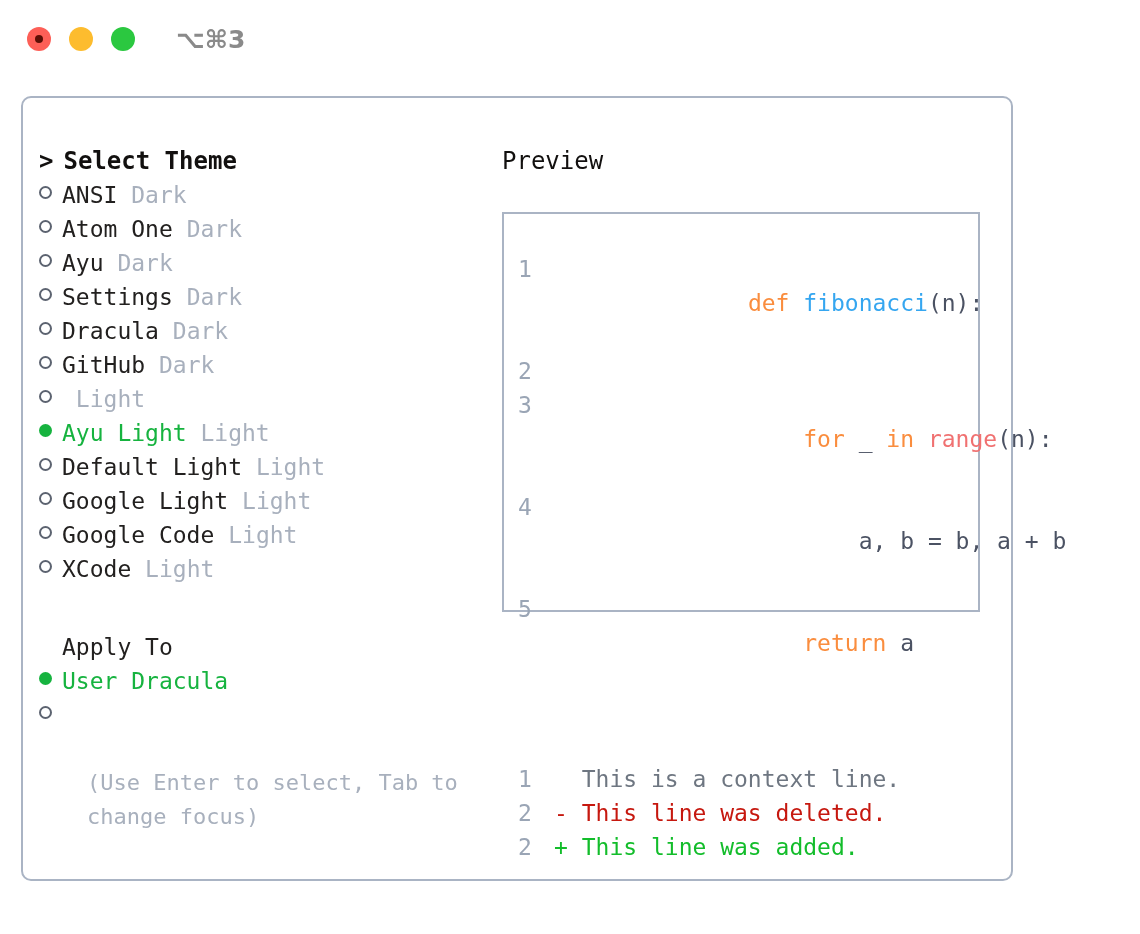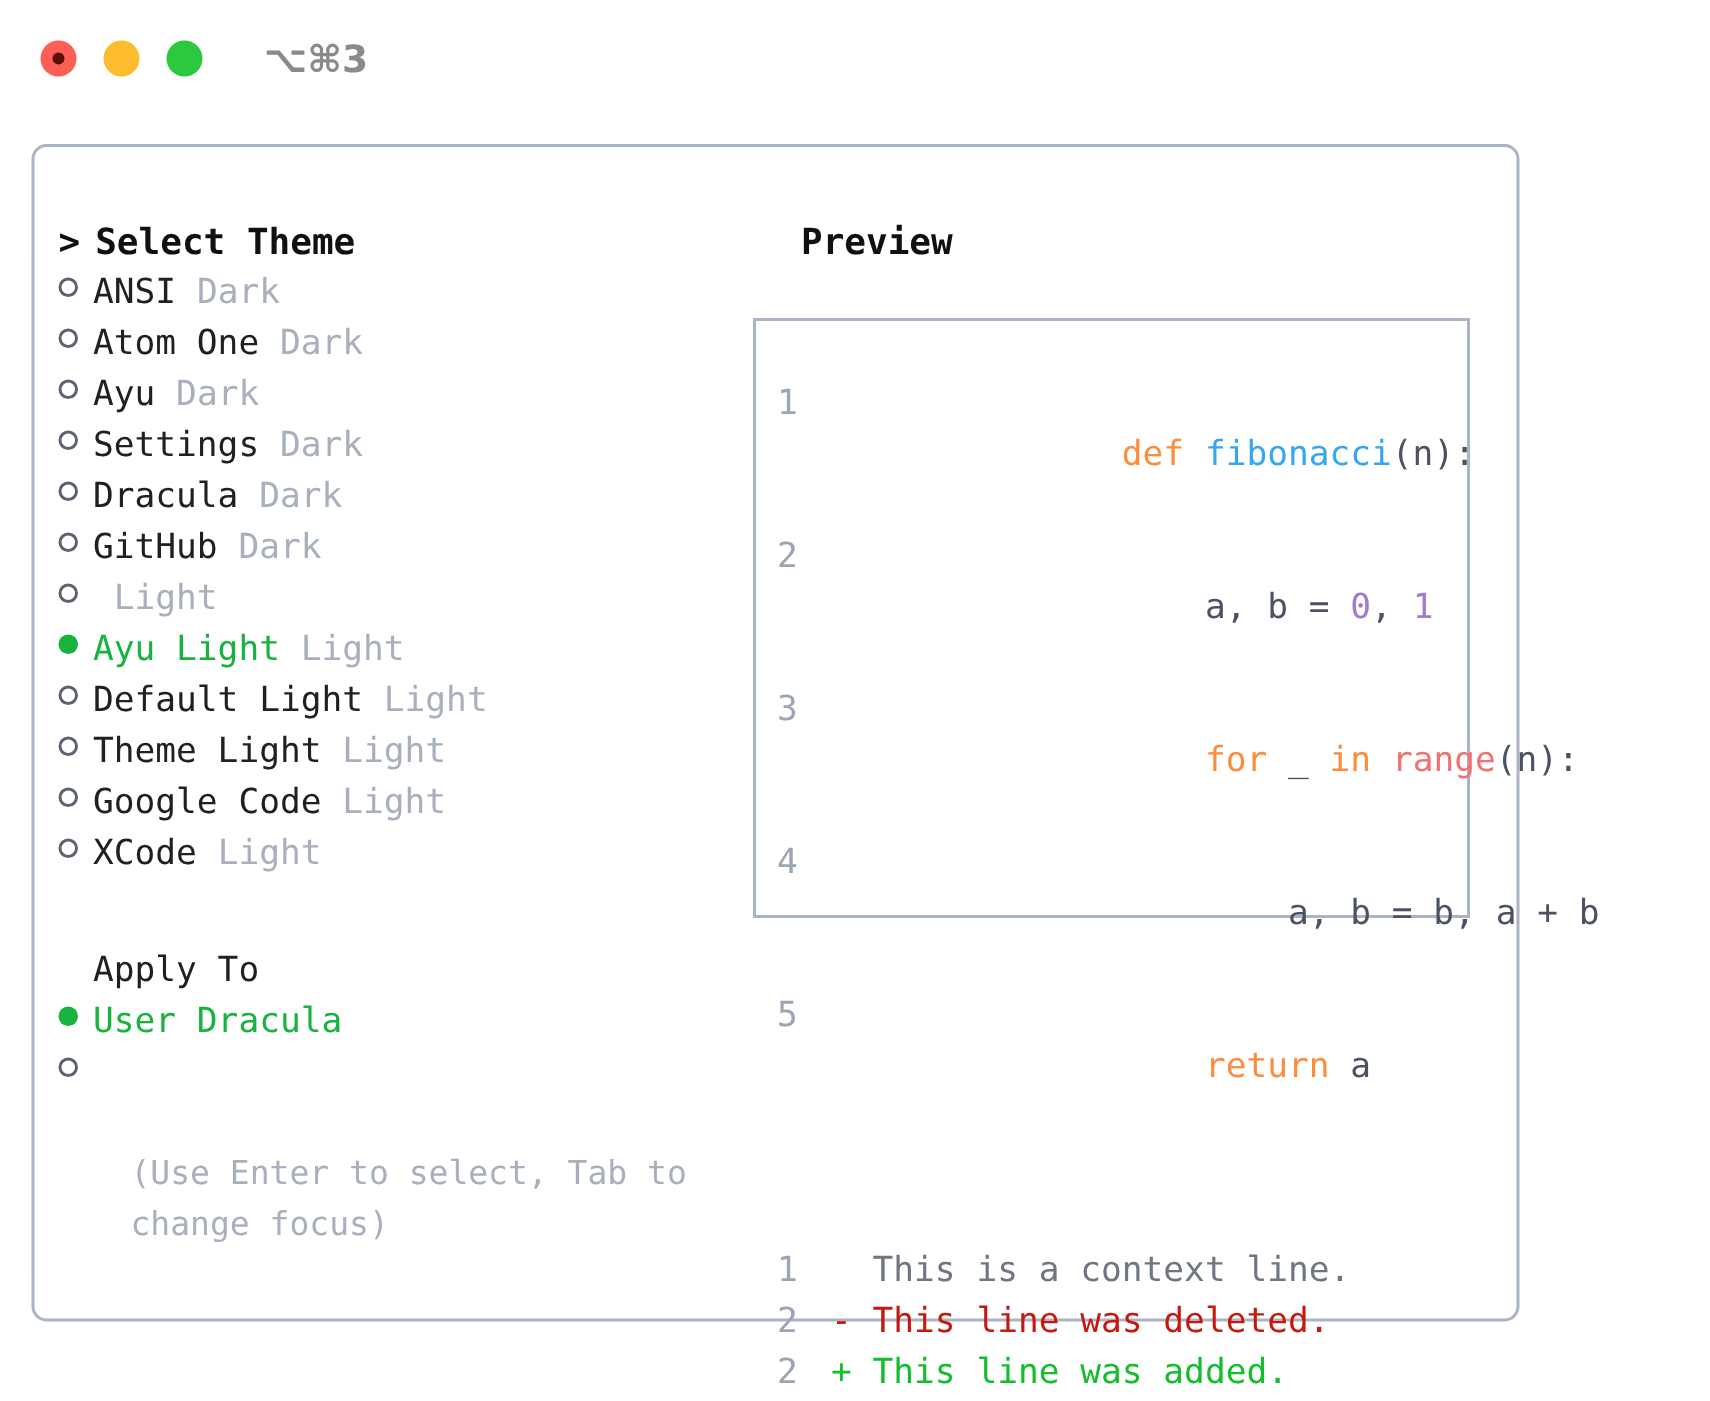--- a/index.html
+++ b/index.html
@@ -138,24 +138,23 @@
 
   
   .right-col {
     position: absolute;
     left: 479px;
     top: 46px;
     width: 490px;
   }
   .preview-title {
     font-size: 24px;
-    font-weight: bold;
+    font-weight: normal;
     color: #12100f;
     line-height: 34px;
-    margin-left: 32px;
   }
   .preview-box {
     margin-top: 34px;
     width: 478px;
     height: 400px;
     border: 2px solid #aab4c4;
     background: #ffffff;
     padding: 38px 0 0 14px;
   }
 
@@ -269,21 +268,21 @@
 
         <div class="row">
           <span class="marker"><span class="bullet-ring"></span></span>
           <span class="theme-name">Default Light</span>
           <span> </span>
           <span class="theme-kind">Light</span>
         </div>
 
         <div class="row">
           <span class="marker"><span class="bullet-ring"></span></span>
-          <span class="theme-name">Theme Light</span>
+          <span class="theme-name">Google Light</span>
           <span> </span>
           <span class="theme-kind">Light</span>
         </div>
 
         <div class="row">
           <span class="marker"><span class="bullet-ring"></span></span>
           <span class="theme-name">Google Code</span>
           <span> </span>
           <span class="theme-kind">Light</span>
         </div>
@@ -321,23 +320,20 @@
 
           <div class="code-line">
             <span class="lineno">1</span>
             <span class="code-body">
               <span class="tok-kw">def </span><span class="tok-fn">fibonacci</span><span class="tok-plain">(n):</span>
             </span>
           </div>
 
           <div class="code-line">
             <span class="lineno">2</span>
-            <span class="code-body">
-              <span class="tok-plain">    a, b = </span><span class="tok-num">0</span><span class="tok-plain">, </span><span class="tok-num">1</span>
-            </span>
           </div>
 
           <div class="code-line">
             <span class="lineno">3</span>
             <span class="code-body">
               <span class="tok-plain">    </span><span class="tok-kw">for</span><span class="tok-plain"> _ </span><span class="tok-kw">in</span><span class="tok-plain"> </span><span class="tok-call">range</span><span class="tok-plain">(n):</span>
             </span>
           </div>
 
           <div class="code-line">

